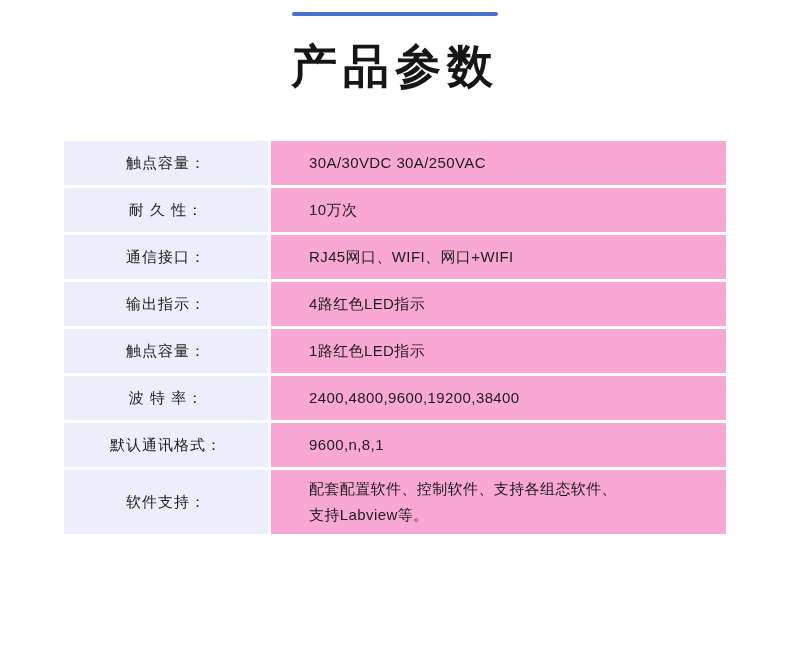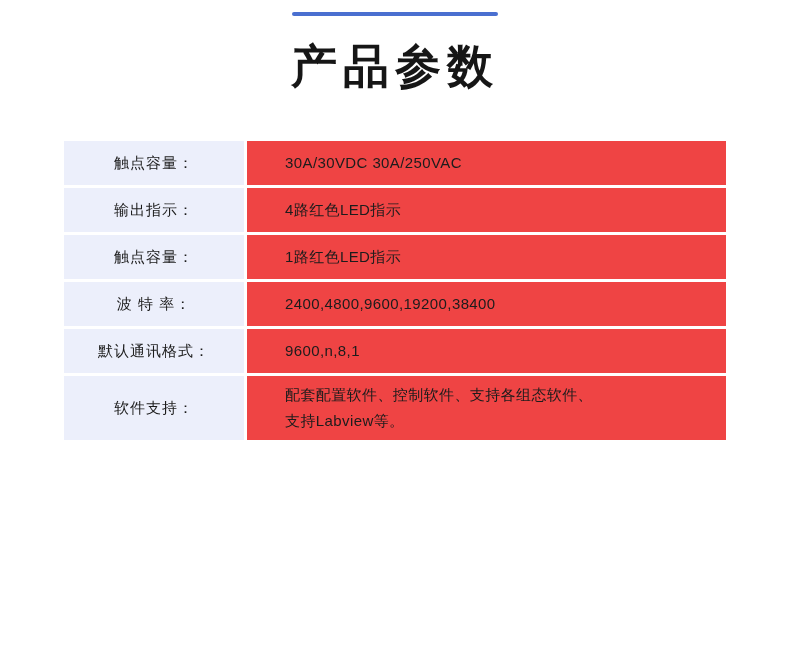--- a/index.html
+++ b/index.html
@@ -54,25 +54,25 @@
   .spec-table tr td {
     height: 36px;
     font-size: 15px;
     vertical-align: middle;
   }
   .cell-label {
     width: 172px;
     background: #eceffb;
     text-align: center;
     color: #1c1c1c;
-    padding: 4px 4px;
+    padding: 4px 16px;
     letter-spacing: 1px;
   }
   .cell-value {
-    background: #ef4444;
+    background: #f9a8d4;
     color: #1c1c1c;
     padding: 4px 0 4px 38px;
     letter-spacing: 0.4px;
   }
   .row-gap {
     width: 3px;
     background: #ffffff;
     padding: 0;
   }
   .cell-value .line {
@@ -101,22 +101,36 @@
 
       <tr>
         <td class="cell-label">触点容量：</td>
         <td class="row-gap"></td>
         <td class="cell-value">
           <span class="line">30A/30VDC   30A/250VAC</span>
         </td>
       </tr>
 
 
+      <tr>
+        <td class="cell-label">耐 久 性：</td>
+        <td class="row-gap"></td>
+        <td class="cell-value">
+          <span class="line">10万次</span>
+        </td>
+      </tr>
 
 
+      <tr>
+        <td class="cell-label">通信接口：</td>
+        <td class="row-gap"></td>
+        <td class="cell-value">
+          <span class="line">RJ45网口、WIFI、网口+WIFI</span>
+        </td>
+      </tr>
 
 
       <tr>
         <td class="cell-label">输出指示：</td>
         <td class="row-gap"></td>
         <td class="cell-value">
           <span class="line">4路红色LED指示</span>
         </td>
       </tr>
 

